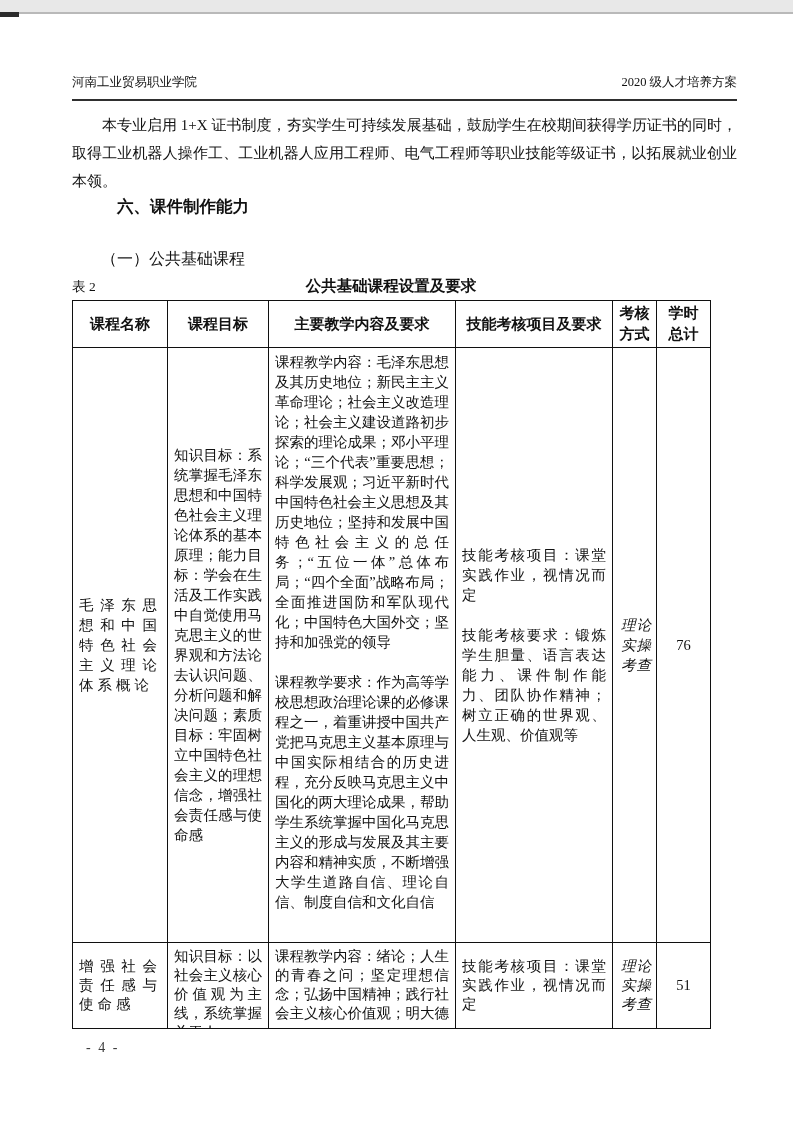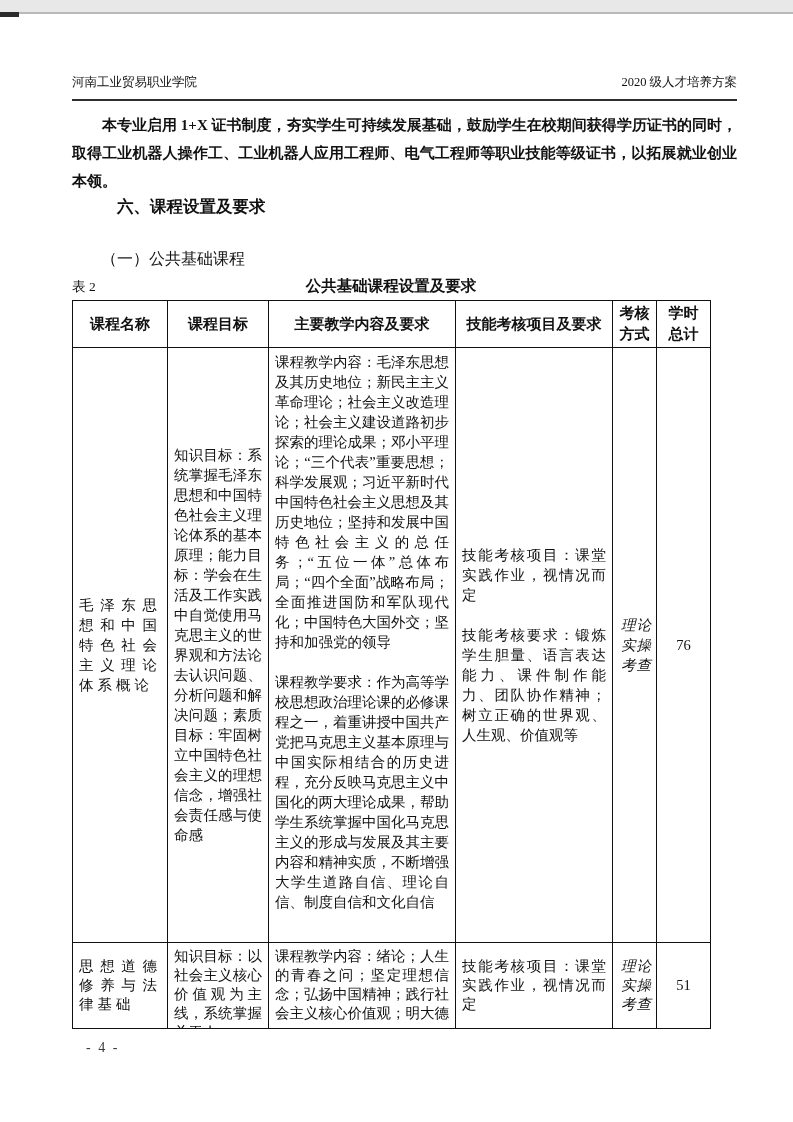--- a/index.html
+++ b/index.html
@@ -18,21 +18,21 @@
   .page-header {
     position: absolute; left: 72px; top: 62px; width: 665px;
     display: flex; justify-content: space-between; align-items: flex-end;
     font-size: 12.5px; padding-bottom: 8px;
     border-bottom: 2px solid #2f2f2f;
   }
 
   .intro {
     position: absolute; left: 72px; top: 99px; width: 665px;
     font-size: 15px; line-height: 28px;
-    text-indent: 2em; text-align: justify; font-weight: bold;
+    text-indent: 2em; text-align: justify;
   }
 
   .h-section { position: absolute; left: 72px; top: 184px; width: 665px; padding-left: 45px; font-size: 16.5px; font-weight: bold; }
   .section-intro { position: absolute; left: 72px; top: 212px; width: 665px; padding-left: 31px; font-size: 15px; }
   .h-subsection { position: absolute; left: 72px; top: 237px; width: 665px; padding-left: 29px; font-size: 16px; font-weight: normal; }
 
   .table-caption { position: absolute; left: 72px; top: 262px; width: 638px; height: 24px; }
   .table-label { position: absolute; left: 0; bottom: 2px; font-size: 13.5px; }
   .table-title { text-align: center; font-size: 15.5px; font-weight: bold; line-height: 24px; }
 
@@ -68,21 +68,21 @@
   <div class="artifact-top-line"></div>
   <div class="artifact-corner"></div>
 
   <div class="page-header">
     <span>河南工业贸易职业学院</span>
     <span>2020 级人才培养方案</span>
   </div>
 
   <div class="intro">本专业启用 1+X 证书制度，夯实学生可持续发展基础，鼓励学生在校期间获得学历证书的同时，取得工业机器人操作工、工业机器人应用工程师、电气工程师等职业技能等级证书，以拓展就业创业本领。</div>
 
-  <div class="h-section">六、课程设置及要求</div>
+  <div class="h-section">六、课件制作能力</div>
   <div class="h-subsection">（一）公共基础课程</div>
 
   <div class="table-caption">
     <span class="table-label">表 2</span>
     <div class="table-title">公共基础课程设置及要求</div>
   </div>
 
   <table class="doc-table">
     <colgroup>
       <col style="width:95px">
@@ -136,21 +136,21 @@
         <td>
             <div class="cell h-row1 v-mid method-cell">理论实操考查</div>
           </td>
         <td>
             <div class="cell h-row1 v-mid c-center">76</div>
           </td>
       </tr>
 
       <tr>
         <td>
-            <div class="cell h-row2 v-mid name-cell">思想道德修养与法律基础</div>
+            <div class="cell h-row2 v-mid name-cell">增强社会责任感与使命感</div>
           </td>
         <td>
             <div class="cell h-row2 v-top">知识目标：以社会主义核心价值观为主线，系统掌握关于人</div>
           </td>
         <td>
           <div class="cell h-row2 v-top">
             <p>课程教学内容：绪论；人生的青春之问；坚定理想信念；弘扬中国精神；践行社会主义核心价值观；明大德</p>
           </div>
         </td>
         <td>

